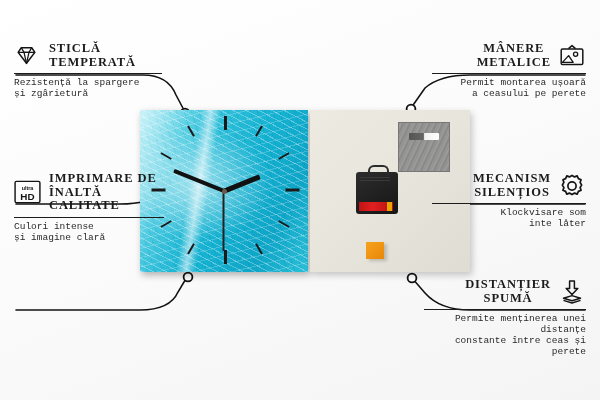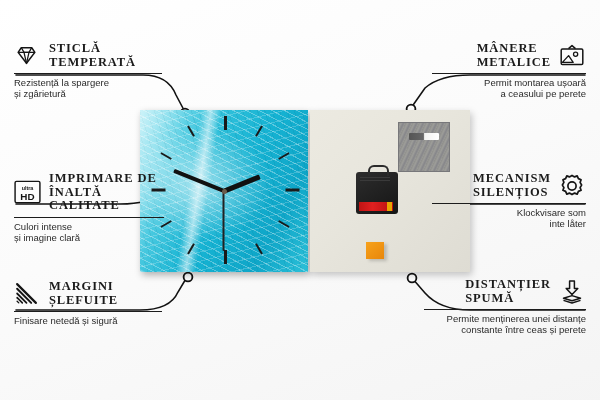--- a/index.html
+++ b/index.html
@@ -71,30 +71,30 @@
     background:linear-gradient(140deg,#f7a21c,#e8860a);
     box-shadow:3px 2px 3px rgba(0,0,0,.18);}
 
   
   .callout{position:absolute;}
   .co-head{display:flex;align-items:center;gap:8px;}
   .co-title{font-family:"Liberation Serif",serif;font-weight:bold;
     font-size:12.5px;line-height:13.5px;letter-spacing:.9px;color:#1b1b1b;
     text-transform:uppercase;white-space:pre-line;}
   .co-rule{height:1.4px;background:#1c1c1c;margin:4px 0 3px;}
-  .co-sub{font-family:Liberation Sans, sans-serif;font-size:9.5px;line-height:11px;
+  .co-sub{font-family:Liberation Mono, monospace;font-size:9.5px;line-height:11px;
     color:#2a2a2a;white-space:pre-line;}
   .ico{width:27px;height:26px;flex:0 0 27px;display:flex;align-items:center;justify-content:flex-start;}
   .ico svg{display:block;}
 
   .left  .co-head{justify-content:flex-start;}
   .left  .co-title{text-align:left;}
   .left  .co-sub{text-align:left;}
   .right .co-head{justify-content:flex-end;}
-  .right .co-title{text-align:left;}
+  .right .co-title{text-align:center;}
   .right .co-sub{text-align:right;}
 
   
   #c-glass   {left:14px; top:42px;  width:148px;}
   #c-print   {left:14px; top:172px; width:150px;}
   #c-edges   {left:14px; top:280px; width:148px;}
   #c-handles {left:432px;top:42px;  width:154px;}
   #c-silent  {left:432px;top:172px; width:154px;}
   #c-spacer  {left:424px;top:278px; width:162px;}
 </style>
@@ -198,37 +198,20 @@
         </svg>
       </span>
       <span class="co-title">IMPRIMARE DE
 ÎNALTĂ CALITATE</span>
     </div>
     <div class="co-rule"></div>
     <div class="co-sub">Culori intense
 și imagine clară</div>
   </div>
 
-  <div class="callout left" id="c-edges">
-    <div class="co-head">
-      <span class="ico">
-        <svg viewBox="0 0 24 24" width="25" height="25" stroke="#151515" stroke-linecap="round">
-          <path d="M3 3 L21 21" stroke-width="2.1"></path>
-          <path d="M3 7.5 L16.5 21" stroke-width="1.9"></path>
-          <path d="M3 12 L12 21" stroke-width="1.7"></path>
-          <path d="M3 16 L8 21" stroke-width="1.5"></path>
-          <path d="M3 19.4 L4.6 21" stroke-width="1.3"></path>
-        </svg>
-      </span>
-      <span class="co-title">MARGINI
-ȘLEFUITE</span>
-    </div>
-    <div class="co-rule"></div>
-    <div class="co-sub">Finisare netedă și sigură</div>
-  </div>
 
   <div class="callout right" id="c-handles">
     <div class="co-head">
       <span class="co-title">MÂNERE
 METALICE</span>
       <span class="ico">
         <svg viewBox="0 0 26 24" width="26" height="24" fill="none" stroke="#151515" stroke-width="1.5">
           <path d="M9.5 4.6 L13 1.6 L16.5 4.6" stroke-linejoin="round"></path>
           <rect x="2.2" y="5" width="21.6" height="15.6" rx="1.3"></rect>
           <circle cx="16.6" cy="10.2" r="2.1" stroke-width="1.3"></circle>

